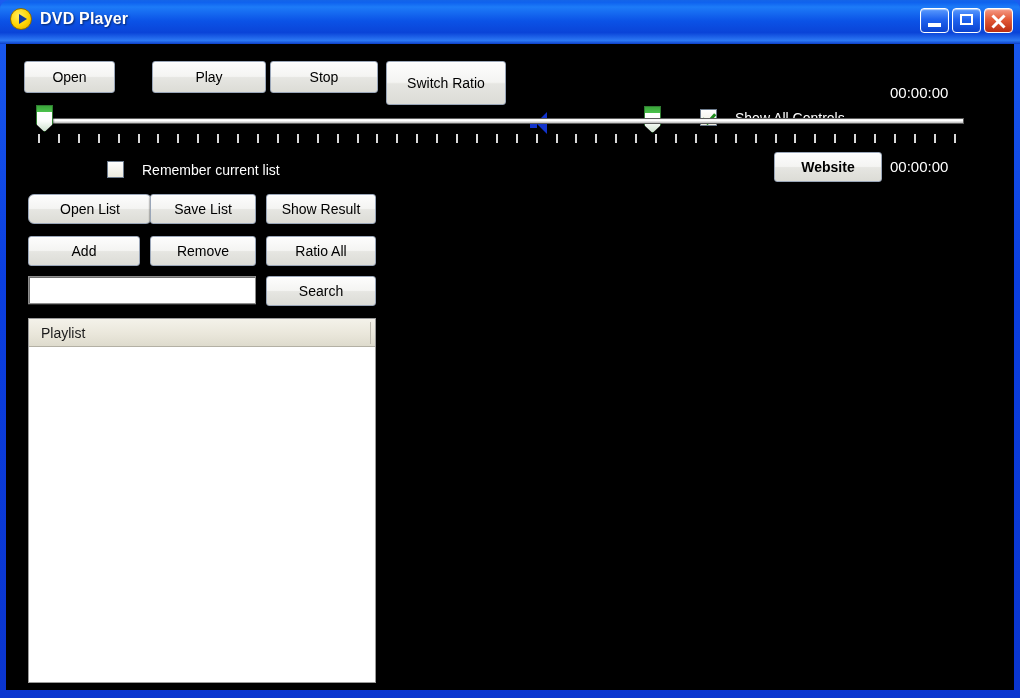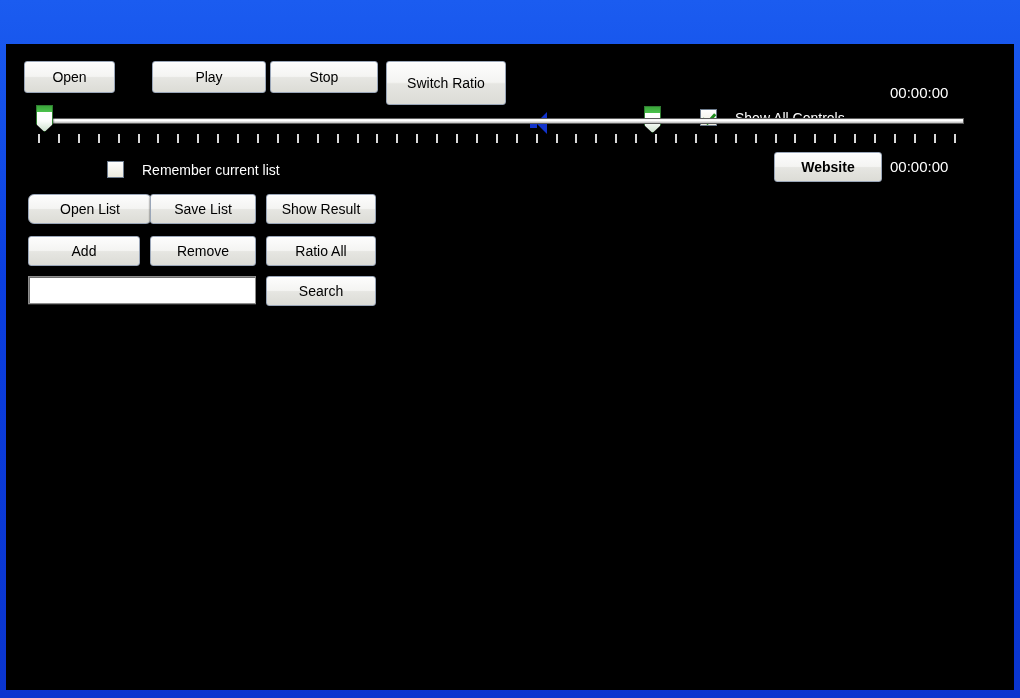--- a/index.html
+++ b/index.html
@@ -275,20 +275,34 @@
   .playlist-body {
     height: 335px;
     background: #ffffff;
   }
 </style>
 </head>
 <body>
 
 <div class="app-window">
 
+  <div class="titlebar">
+    <div class="title-left">
+      <div class="app-icon"></div>
+      <div class="title-text">DVD Player</div>
+    </div>
+    <div class="win-buttons">
+      <div class="win-btn min"></div>
+      <div class="win-btn max"></div>
+      <div class="win-btn close">
+        <div class="x1"></div>
+        <div class="x2"></div>
+      </div>
+    </div>
+  </div>
 
   <div class="client">
 
     <div class="btn" style="left:18px; top:17px; width:91px; height:32px;">Open</div>
     <div class="btn" style="left:146px; top:17px; width:114px; height:32px;">Play</div>
     <div class="btn" style="left:264px; top:17px; width:108px; height:32px;">Stop</div>
     <div class="btn" style="left:380px; top:17px; width:120px; height:44px;">Switch Ratio</div>
 
     <div class="speaker">
       <div class="box"></div>
@@ -371,15 +385,22 @@
     <div class="btn" style="left:144px; top:150px; width:106px; height:30px;">Save List</div>
     <div class="btn" style="left:260px; top:150px; width:110px; height:30px;">Show Result</div>
 
     <div class="btn" style="left:22px; top:192px; width:112px; height:30px;">Add</div>
     <div class="btn" style="left:144px; top:192px; width:106px; height:30px;">Remove</div>
     <div class="btn" style="left:260px; top:192px; width:110px; height:30px;">Ratio All</div>
 
     <div class="text-input" style="left:22px; top:232px; width:228px; height:28px;" placeholder=""></div>
     <div class="btn" style="left:260px; top:232px; width:110px; height:30px;">Search</div>
 
+    <div class="playlist" style="left:22px; top:274px;">
+      <div class="playlist-header">
+        <span>Playlist</span>
+        <div class="colsep"></div>
+      </div>
+      <div class="playlist-body" id="playlist-body"></div>
+    </div>
 
   </div>
 </div>
 
 </body></html>

